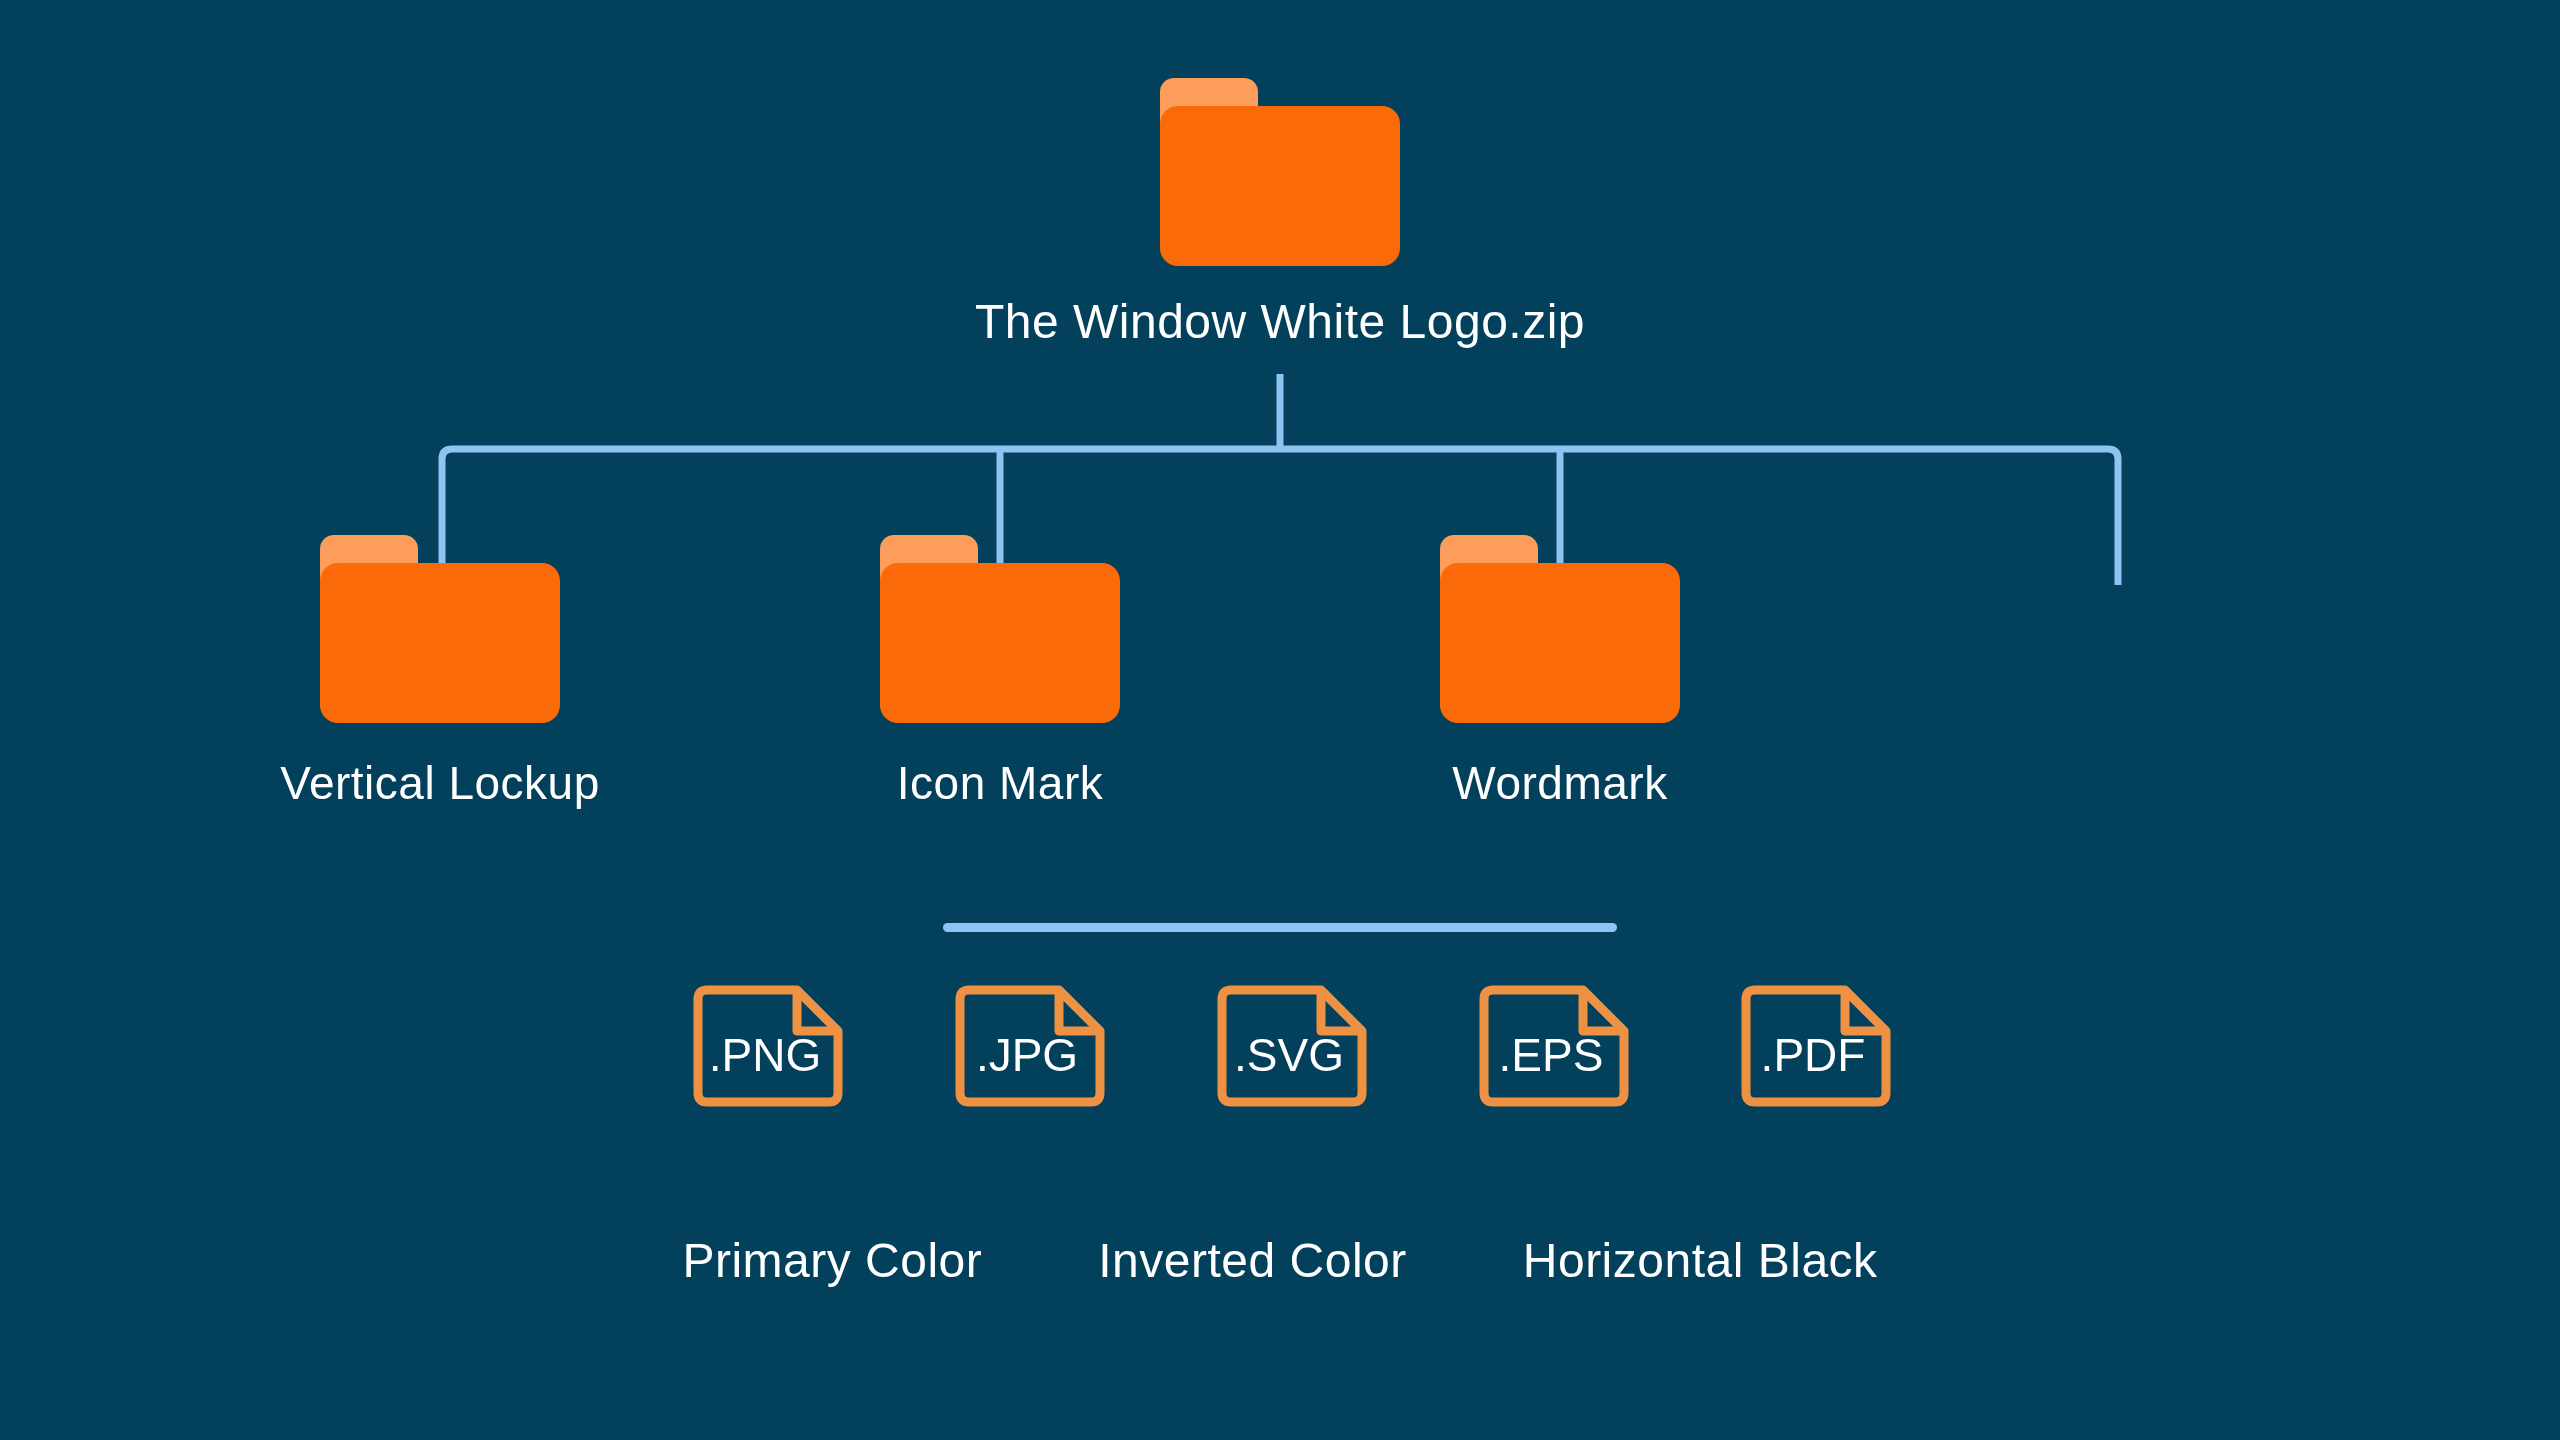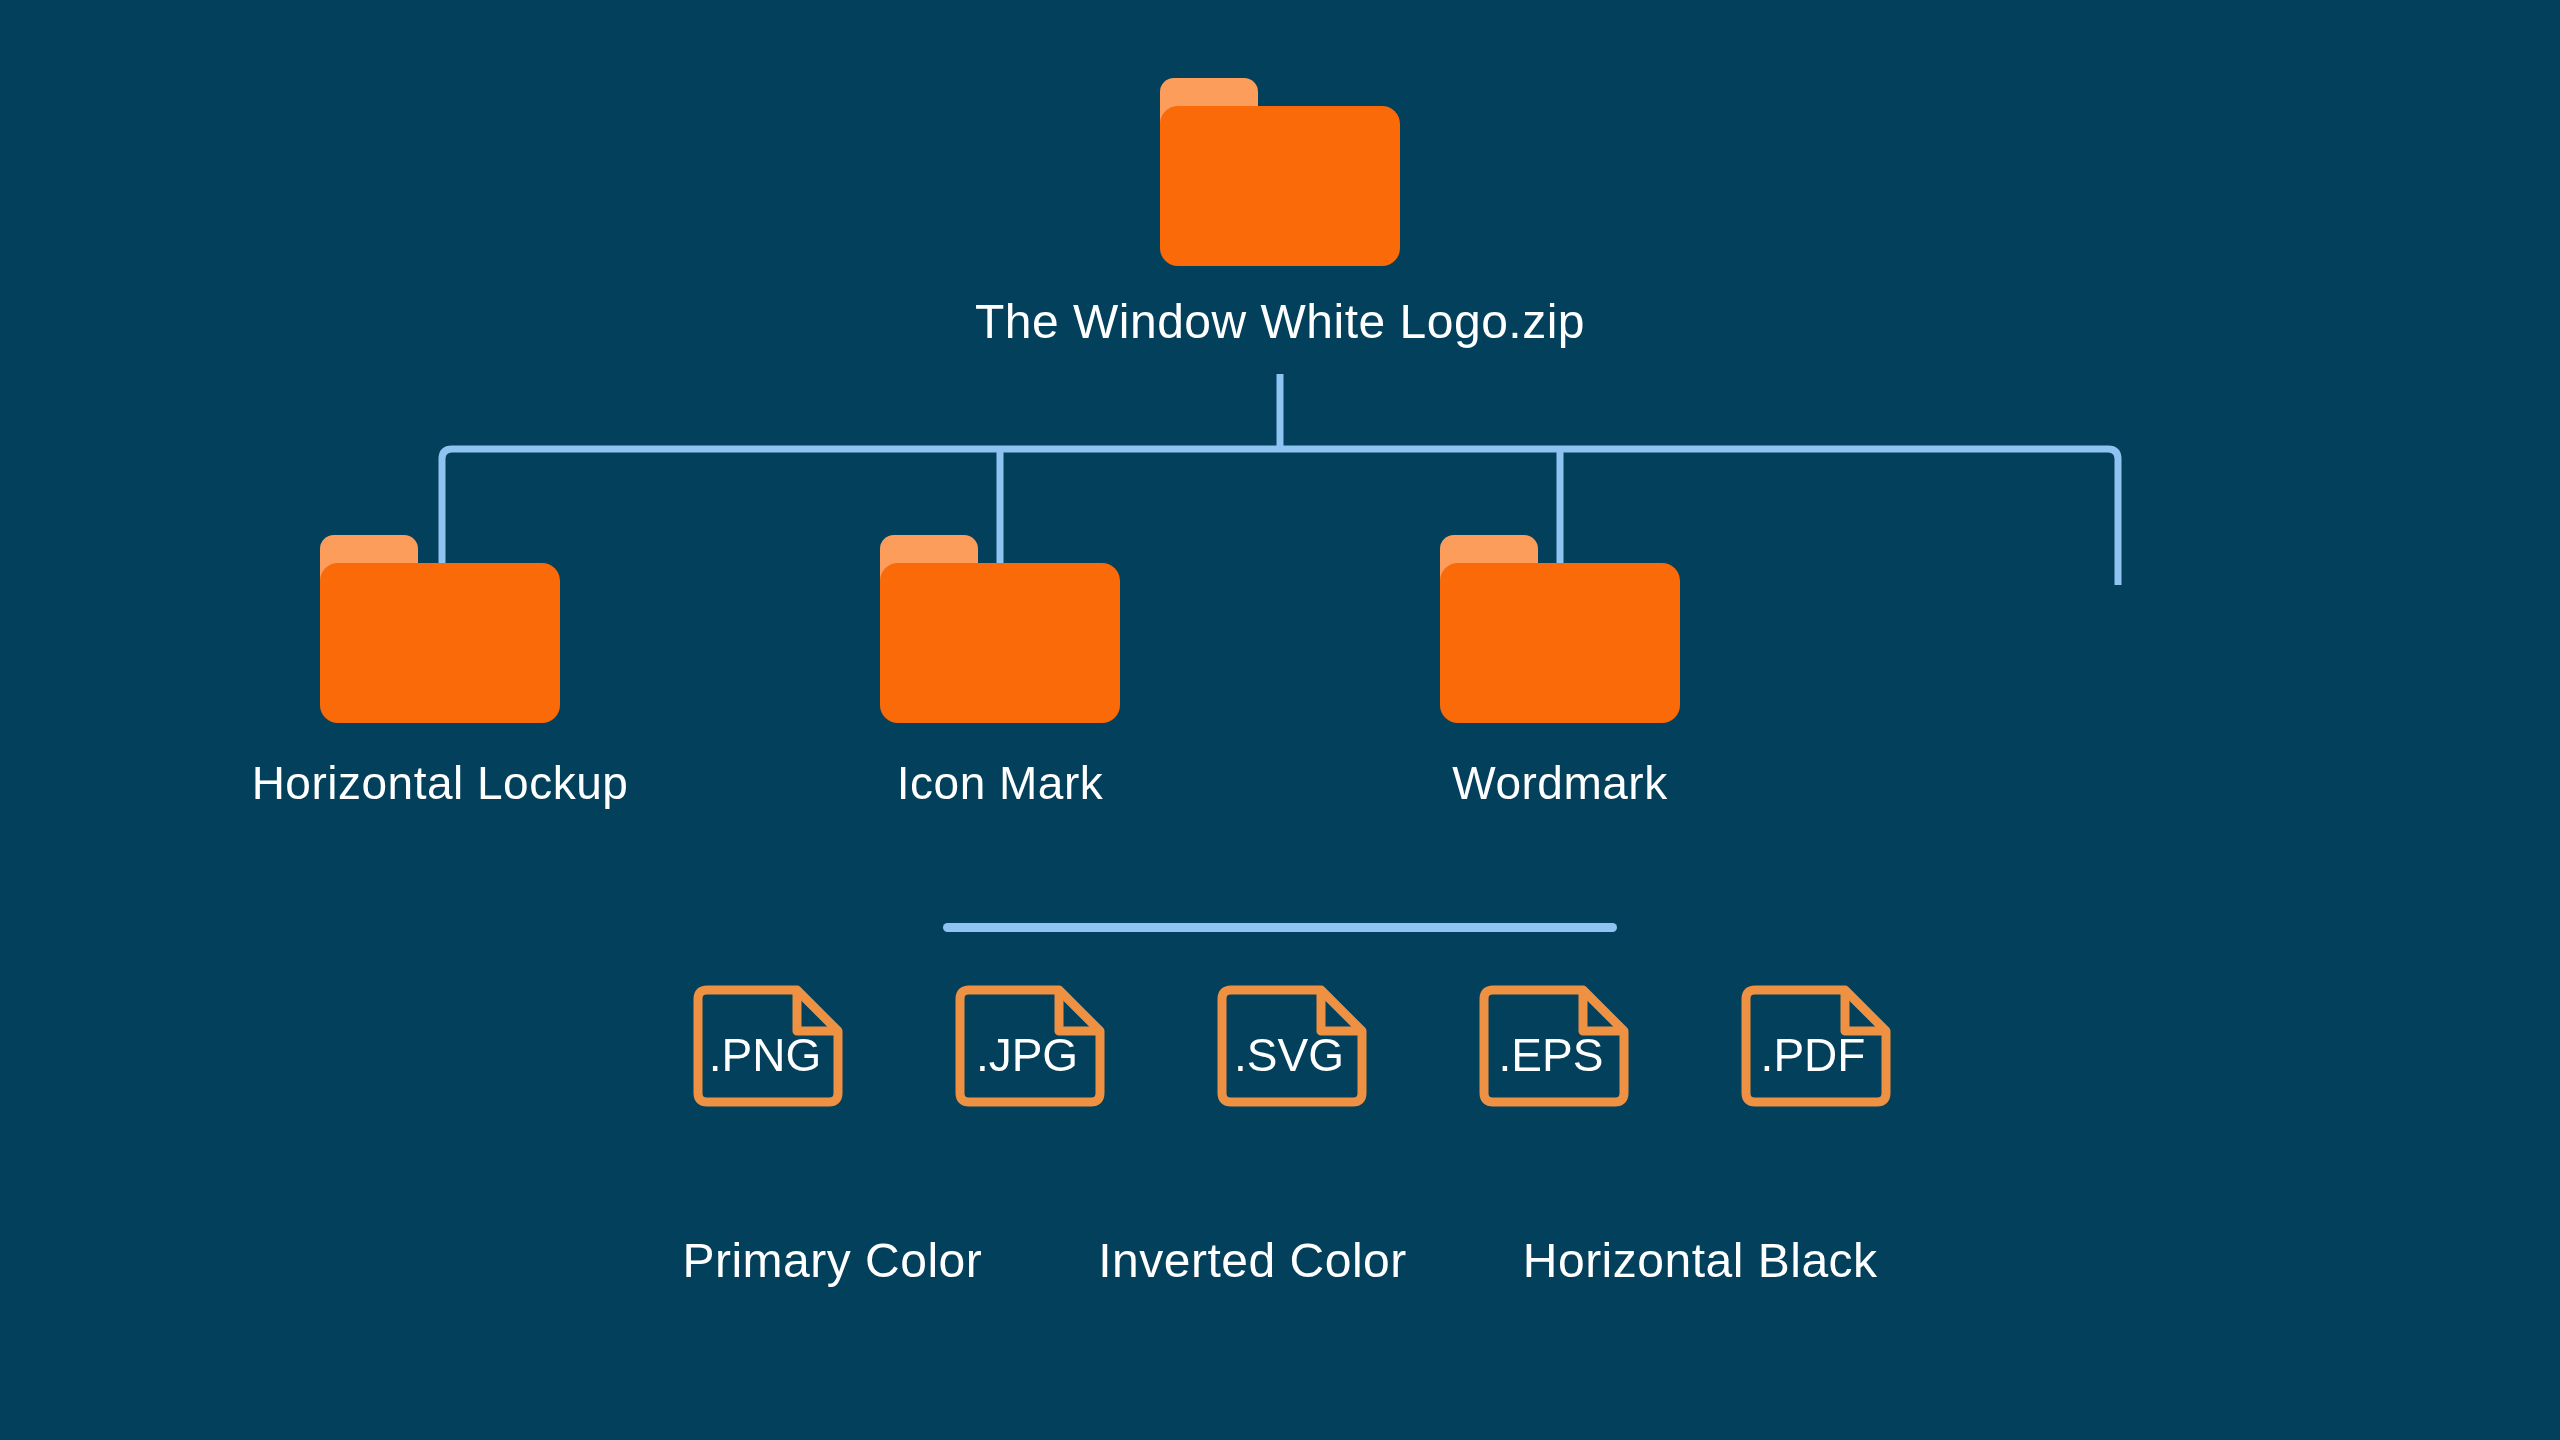--- a/index.html
+++ b/index.html
@@ -138,28 +138,28 @@
   <div class="root-group">
     <div class="folder-icon">
       <div class="tab"></div>
       <div class="body"></div>
     </div>
   </div>
   <div class="root-label">The Window White Logo.zip</div>
 
   <div class="folders-row">
 
-
     <div class="folder-col">
       <div class="folder-icon">
         <div class="tab"></div>
         <div class="body"></div>
       </div>
-      <div class="folder-label">Horizontal Lockup</div>
-    </div>
+      <div class="folder-label">Vertical Lockup</div>
+    </div>
+
 
     <div class="folder-col">
       <div class="folder-icon">
         <div class="tab"></div>
         <div class="body"></div>
       </div>
       <div class="folder-label">Icon Mark</div>
     </div>
 
     <div class="folder-col">

